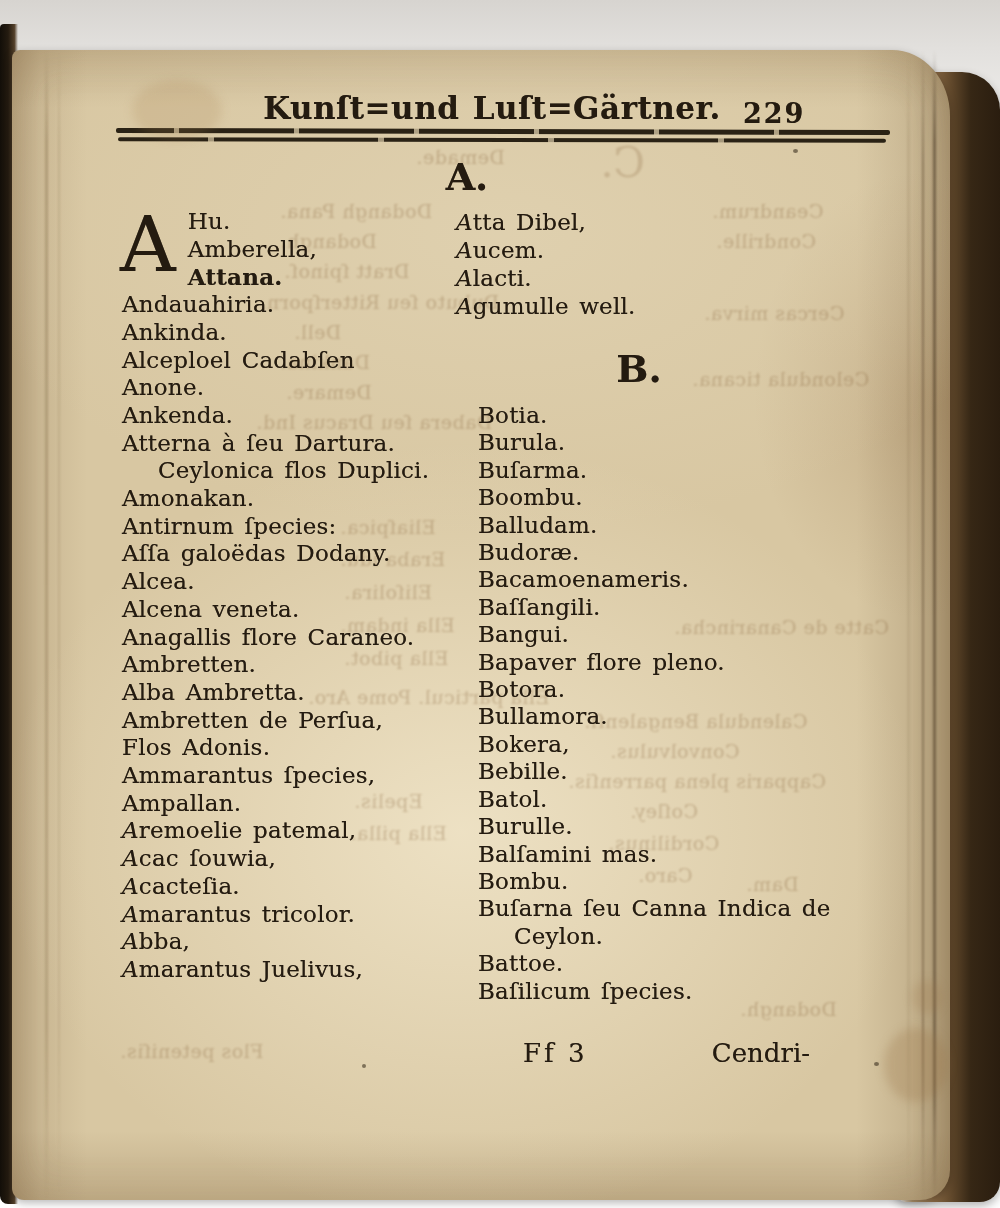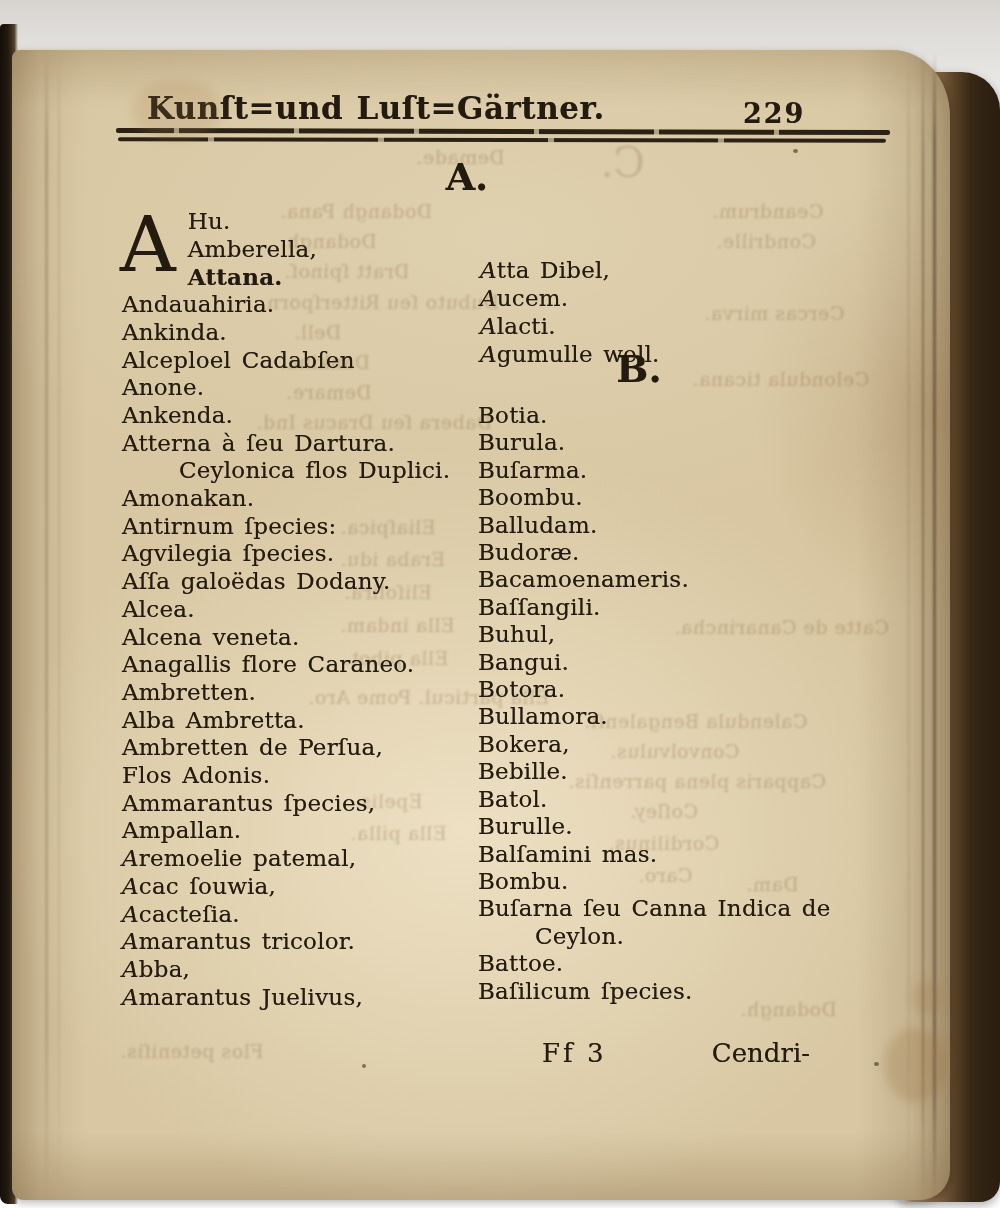--- a/index.html
+++ b/index.html
@@ -44,52 +44,52 @@
   }
   .crease.c1 { left:33px; }
   .crease.c2 { left:46px; width:2px; opacity:.55; }
   .crease.c3 { right:26px; width:2px; background:linear-gradient(180deg, rgba(80,60,36,0), rgba(80,60,36,.45) 10%, rgba(80,60,36,.4) 88%, rgba(80,60,36,0)); }
   .crease.c4 { right:14px; width:3px; background:linear-gradient(180deg, rgba(60,44,26,0), rgba(60,44,26,.5) 8%, rgba(60,44,26,.45) 90%, rgba(60,44,26,0)); }
   .crease.c5 { right:40px; opacity:.4; }
 
   .ink { color:#241b10; text-shadow:0 0 .5px rgba(36,27,16,.6); }
 
   .header-title {
-    position:absolute; left:135px; top:40px; width:660px; text-align:left;
+    position:absolute; left:150px; top:40px; width:660px; text-align:center;
     font-size:31px; font-weight:bold; letter-spacing:.5px; word-spacing:2px;
   }
   .page-number { position:absolute; left:731px; top:48px; font-size:27px; font-weight:bold; letter-spacing:2px; }
   .rule { position:absolute; left:104px; width:774px; }
   .rule .bar { height:4.5px; border-radius:2px;
     background: repeating-linear-gradient(90deg,#2a2215 0 58px, rgba(42,34,21,.25) 58px 63px, #2a2215 63px 120px);
   }
   .rule.r1 { top:79px; transform:rotate(.15deg); }
   .rule.r2 { top:88px; left:106px; width:768px; transform:rotate(.1deg); }
   .rule.r2 .bar { height:3.5px; background: repeating-linear-gradient(90deg,#2a2215 0 90px, rgba(42,34,21,.3) 90px 96px, #2a2215 96px 170px); }
 
   .sec-heading { position:absolute; width:110px; text-align:center; font-size:38px; font-weight:bold; }
   .sec-a { left:400px; top:104px; }
   .sec-b { left:572px; top:296px; }
 
   .col { position:absolute; font-size:23px; letter-spacing:.2px; word-spacing:3px; }
   .col .line { white-space:nowrap; }
   .col-left  { left:110px; top:158px; width:352px; line-height:27.7px; }
-  .col-ra    { left:468px; top:158px; width:424px; line-height:28px;margin-top:48px; }
+  .col-ra    { left:444px; top:158px; width:424px; line-height:28px; }
   .col-rb    { left:466px; top:352px; width:430px; line-height:27.4px; }
-  .indent    { margin-left:57px; }
+  .indent    { margin-left:36px; }
   .indent-sm { margin-left:14px;font-weight:bold; }
   .lead      { font-style:italic; }
 
   .dropcap {
     float:left; font-size:77px; line-height:.92; height:80px;
     margin:2px 12px 0 -2px; font-weight:normal;
   }
 
   .footer-line { position:absolute; left:466px; top:988px; width:424px; font-size:26px; display:flex; }
-  .sig  { margin-left:64px; letter-spacing:3px; }
+  .sig  { margin-left:45px; letter-spacing:3px; }
   .catch{ margin-left:auto; margin-right:92px; }
 
   .ghost {
     position:absolute; transform:scaleX(-1); white-space:nowrap;
     color:#7d5830; opacity:.30; filter:blur(1.1px);
     font-size:19px; letter-spacing:.5px;
   }
   .ghost.big { font-size:42px; opacity:.22; }
 
   .stain { position:absolute; border-radius:50%; filter:blur(5px); }
@@ -169,21 +169,20 @@
       <div class="line indent-sm">Attana.</div>
       <div class="line">Andauahiria.</div>
       <div class="line">Ankinda.</div>
       <div class="line">Alceploel Cadabſen</div>
       <div class="line">Anone.</div>
       <div class="line">Ankenda.</div>
       <div class="line">Atterna à ſeu Dartura.</div>
       <div class="line indent">Ceylonica flos Duplici.</div>
       <div class="line">Amonakan.</div>
       <div class="line">Antirnum ſpecies:</div>
-      <div class="line">Agvilegia ſpecies.</div>
       <div class="line">Aſſa galoëdas Dodany.</div>
       <div class="line">Alcea.</div>
       <div class="line">Alcena veneta.</div>
       <div class="line">Anagallis flore Caraneo.</div>
       <div class="line">Ambretten.</div>
       <div class="line">Alba Ambretta.</div>
       <div class="line">Ambretten de Perſua,</div>
       <div class="line">Flos Adonis.</div>
       <div class="line">Ammarantus ſpecies,</div>
       <div class="line">Ampallan.</div>
@@ -203,22 +202,22 @@
     </div>
   <div class="col col-rb ink" id="col-right-b">
       <div class="line">Botia.</div>
       <div class="line">Burula.</div>
       <div class="line">Buſarma.</div>
       <div class="line">Boombu.</div>
       <div class="line">Balludam.</div>
       <div class="line">Budoræ.</div>
       <div class="line">Bacamoenameris.</div>
       <div class="line">Baſſangili.</div>
-      <div class="line">Buhul,</div>
       <div class="line">Bangui.</div>
+      <div class="line">Bapaver flore pleno.</div>
       <div class="line">Botora.</div>
       <div class="line">Bullamora.</div>
       <div class="line">Bokera,</div>
       <div class="line">Bebille.</div>
       <div class="line">Batol.</div>
       <div class="line">Burulle.</div>
       <div class="line">Balſamini mas.</div>
       <div class="line">Bombu.</div>
       <div class="line">Buſarna ſeu Canna Indica de</div>
       <div class="line indent">Ceylon.</div>

